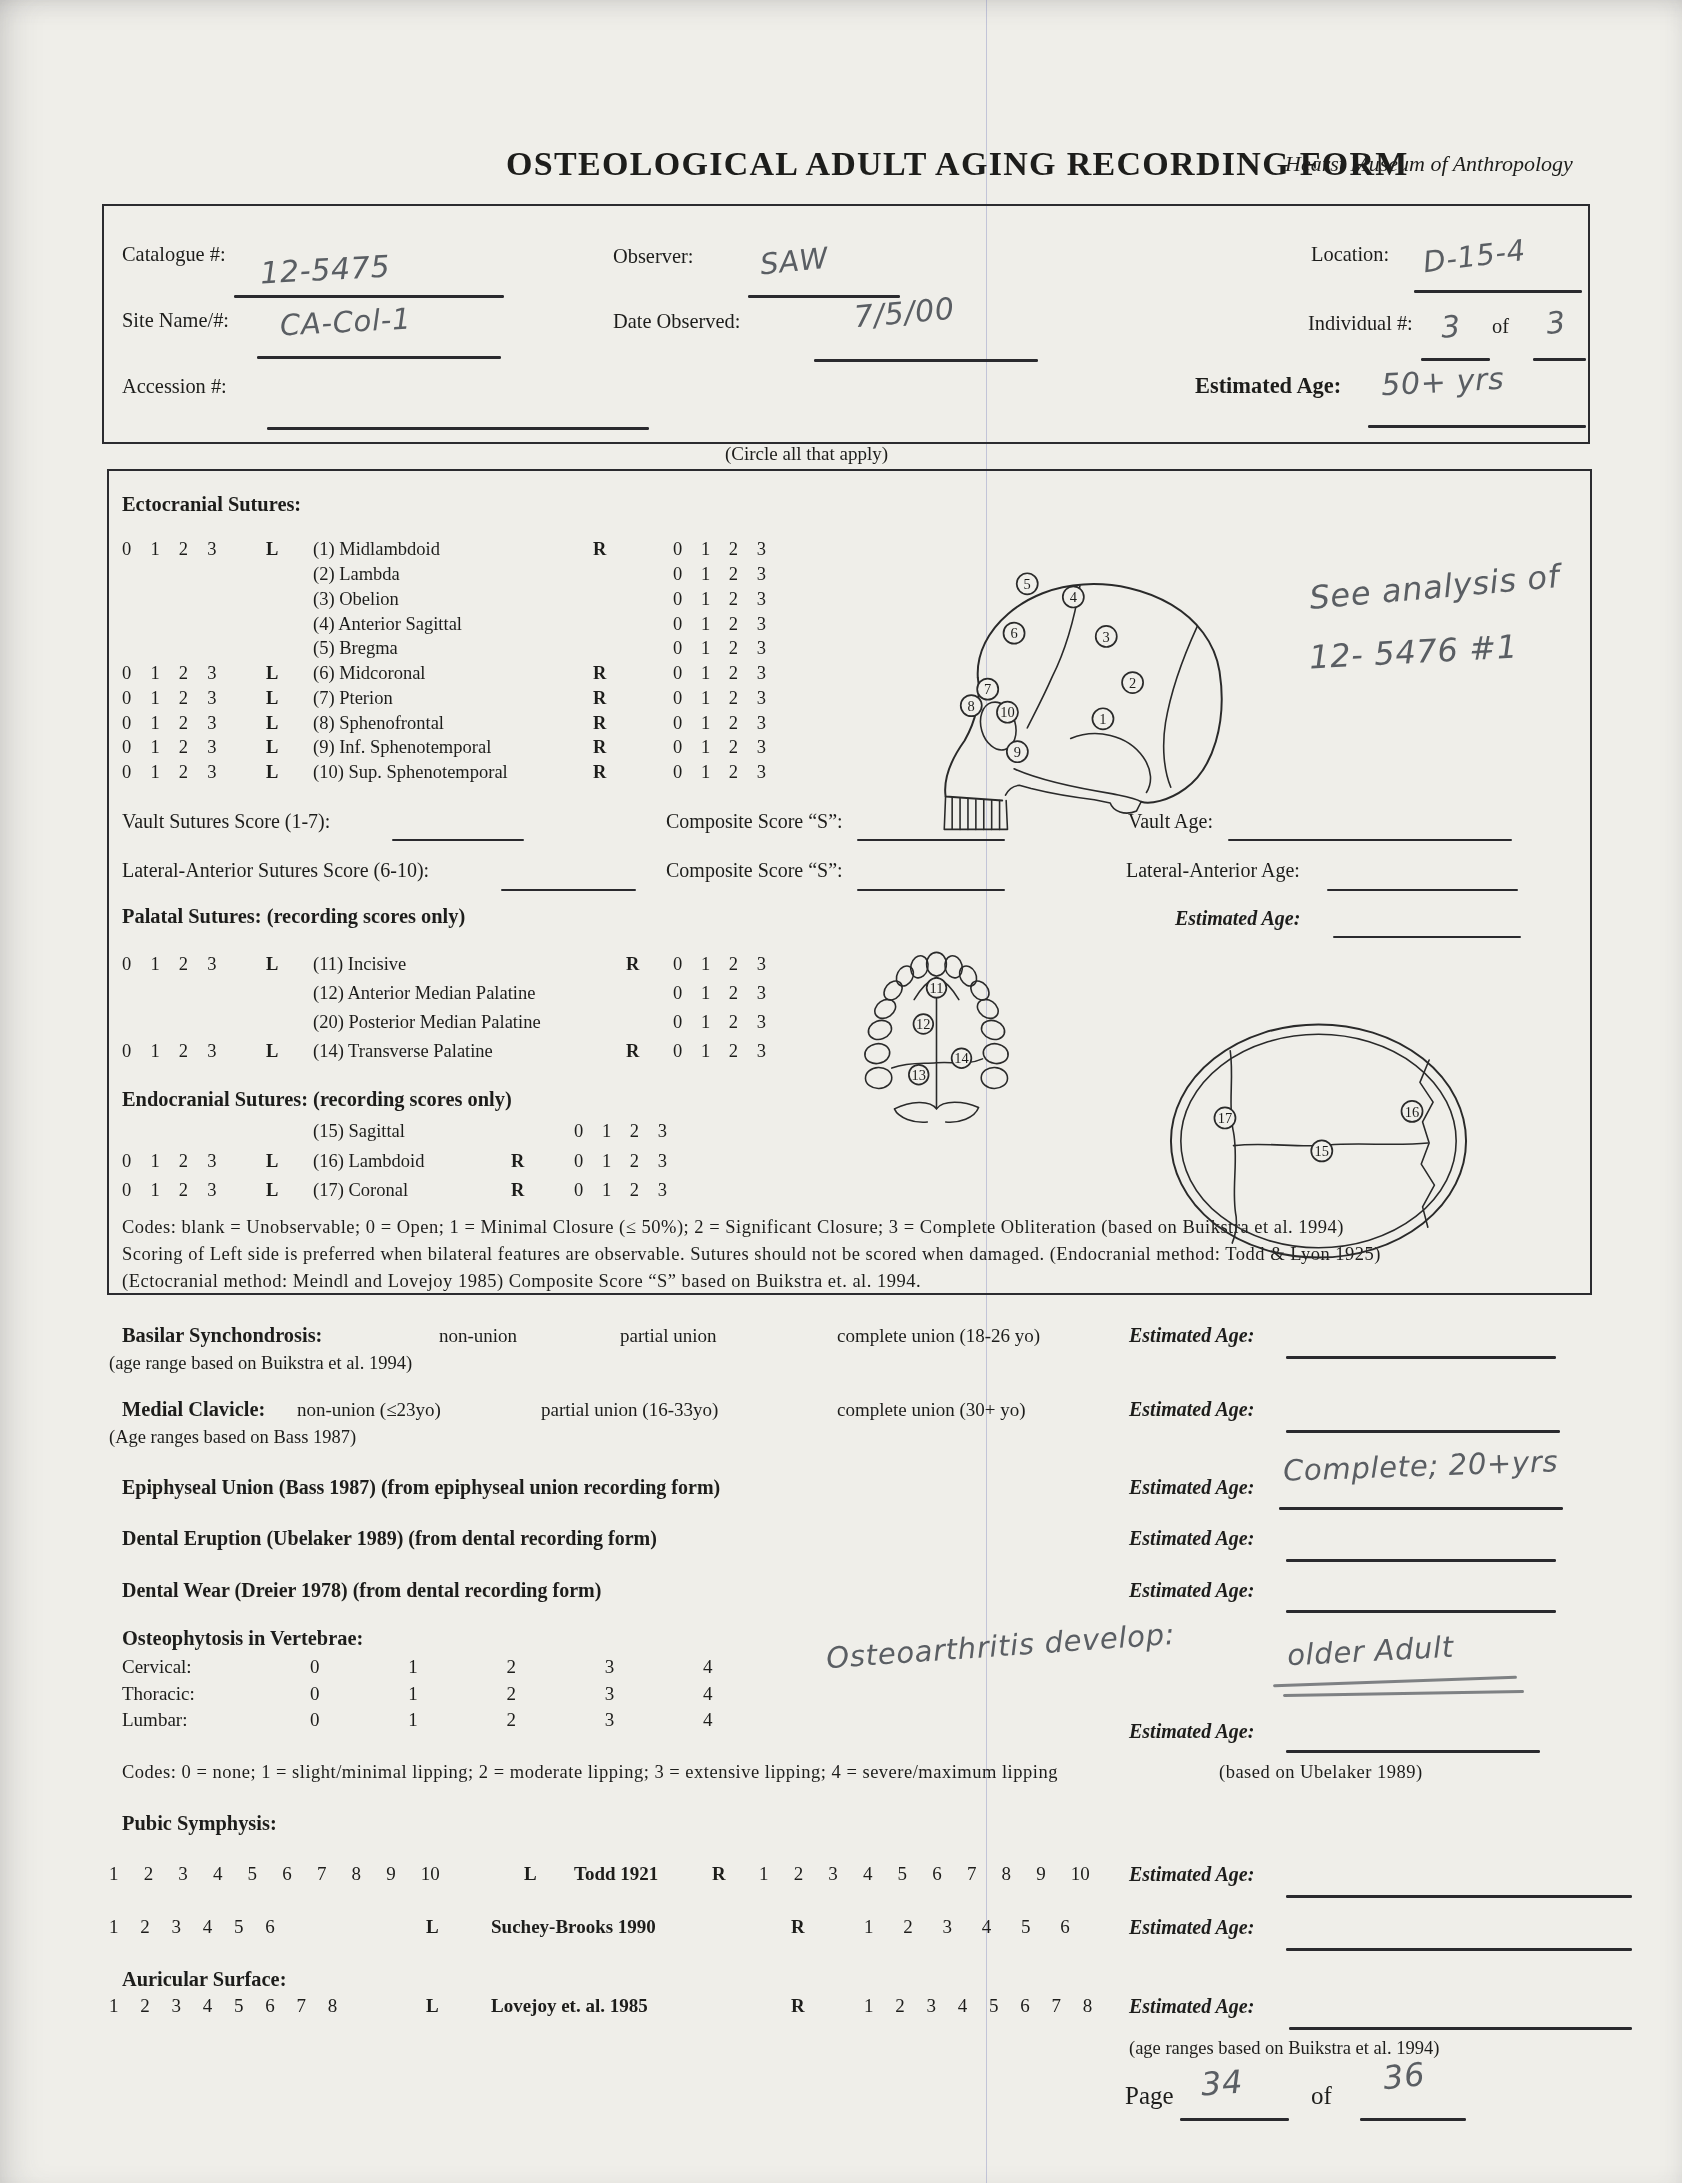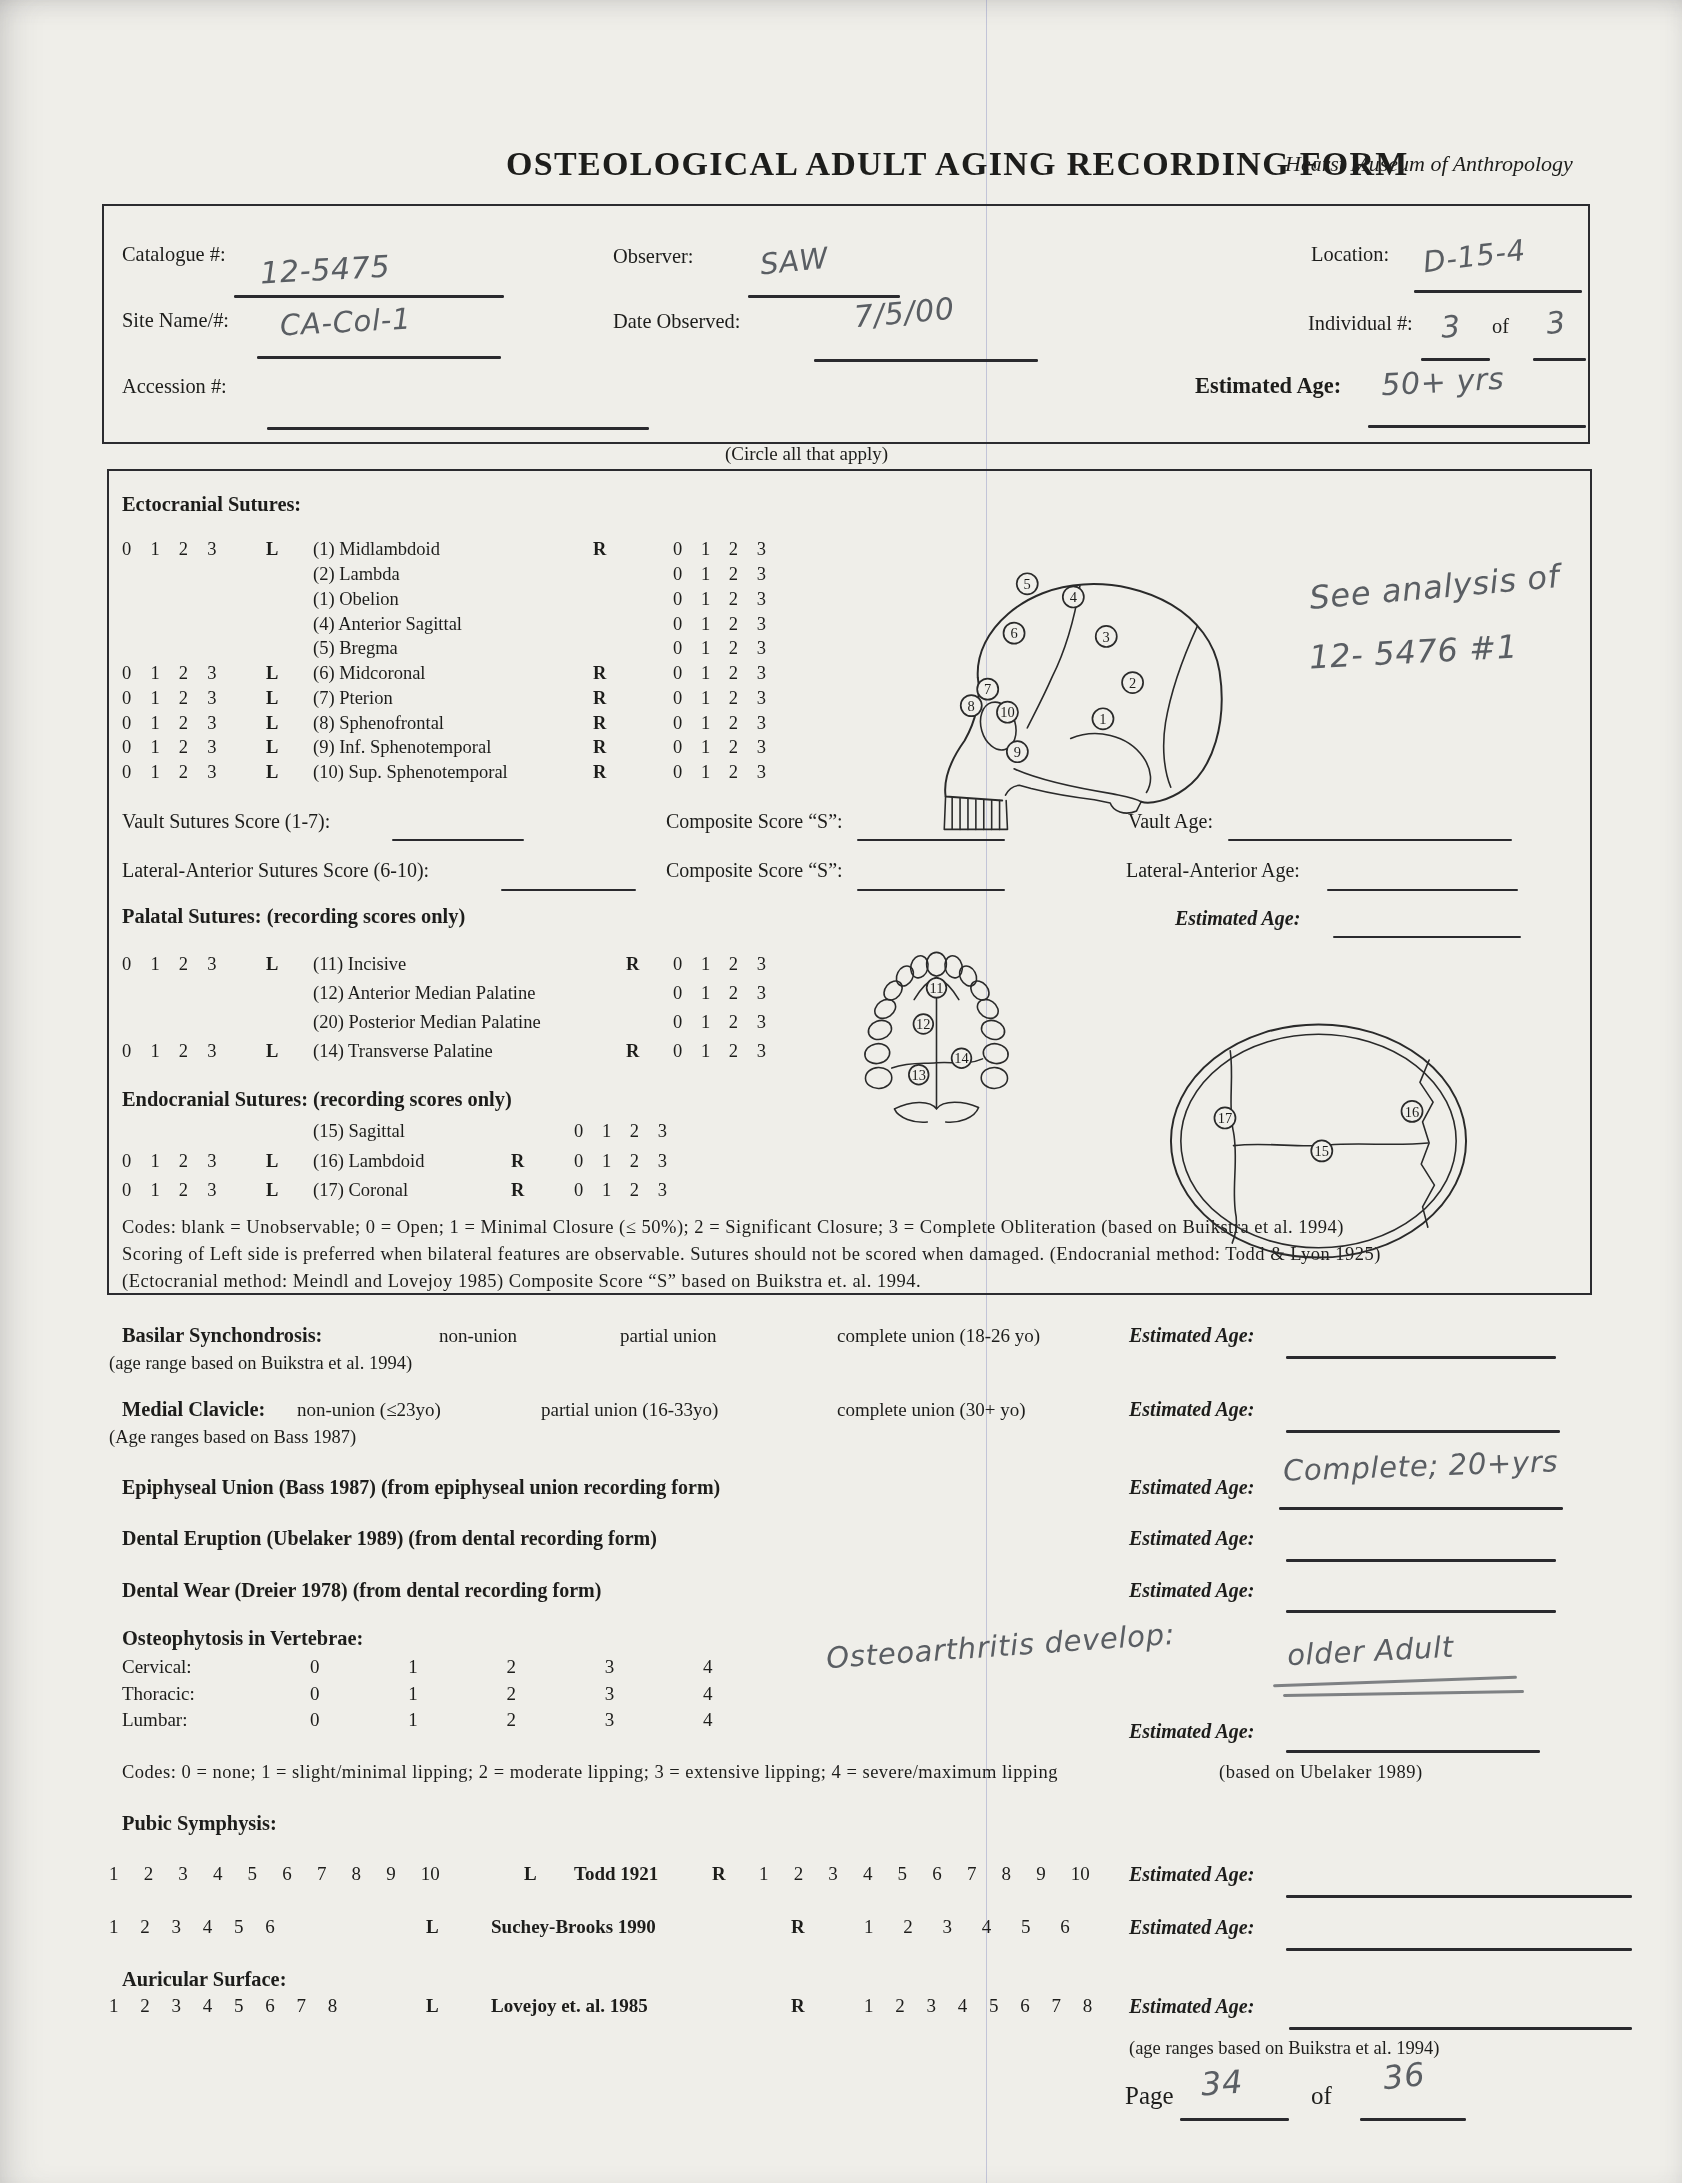--- a/index.html
+++ b/index.html
@@ -115,21 +115,21 @@
     <span class="sL">L</span>
     <span class="snm">(1) Midlambdoid</span>
     <span class="sR">R</span>
     <span class="srt">0 1 2 3</span>
   </div>
   <div class="srow" style="top:564px">
     <span class="snm">(2) Lambda</span>
     <span class="srt">0 1 2 3</span>
   </div>
   <div class="srow" style="top:589px">
-    <span class="snm">(1) Obelion</span>
+    <span class="snm">(3) Obelion</span>
     <span class="srt">0 1 2 3</span>
   </div>
   <div class="srow" style="top:614px">
     <span class="snm">(4) Anterior Sagittal</span>
     <span class="srt">0 1 2 3</span>
   </div>
   <div class="srow" style="top:638px">
     <span class="snm">(5) Bregma</span>
     <span class="srt">0 1 2 3</span>
   </div>

